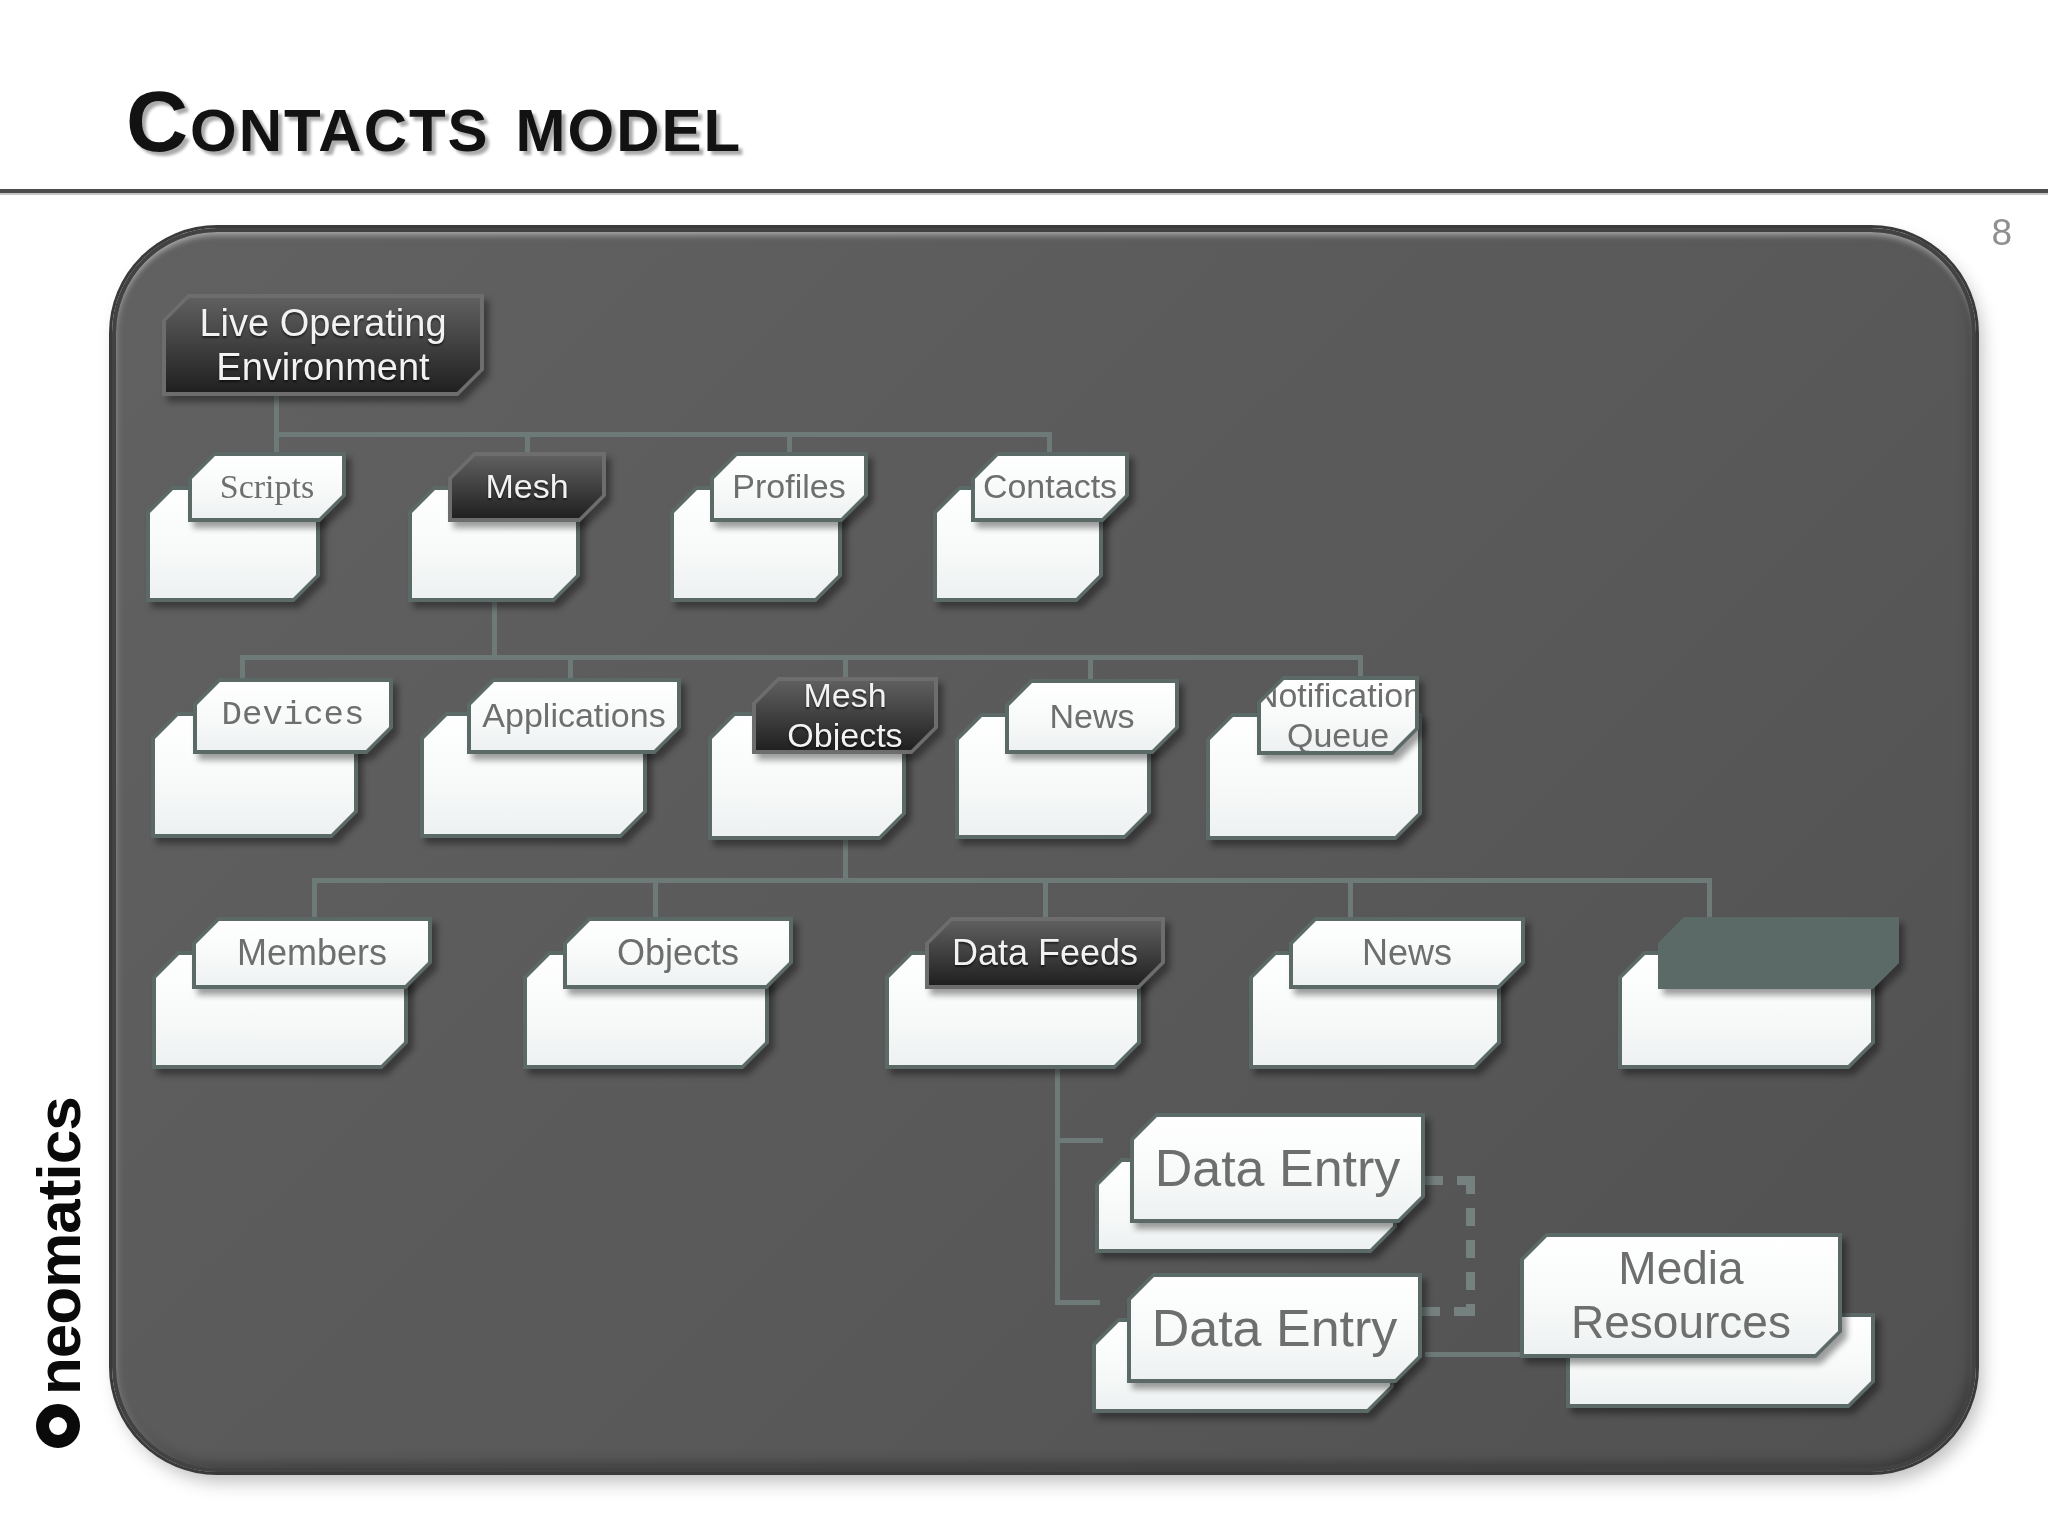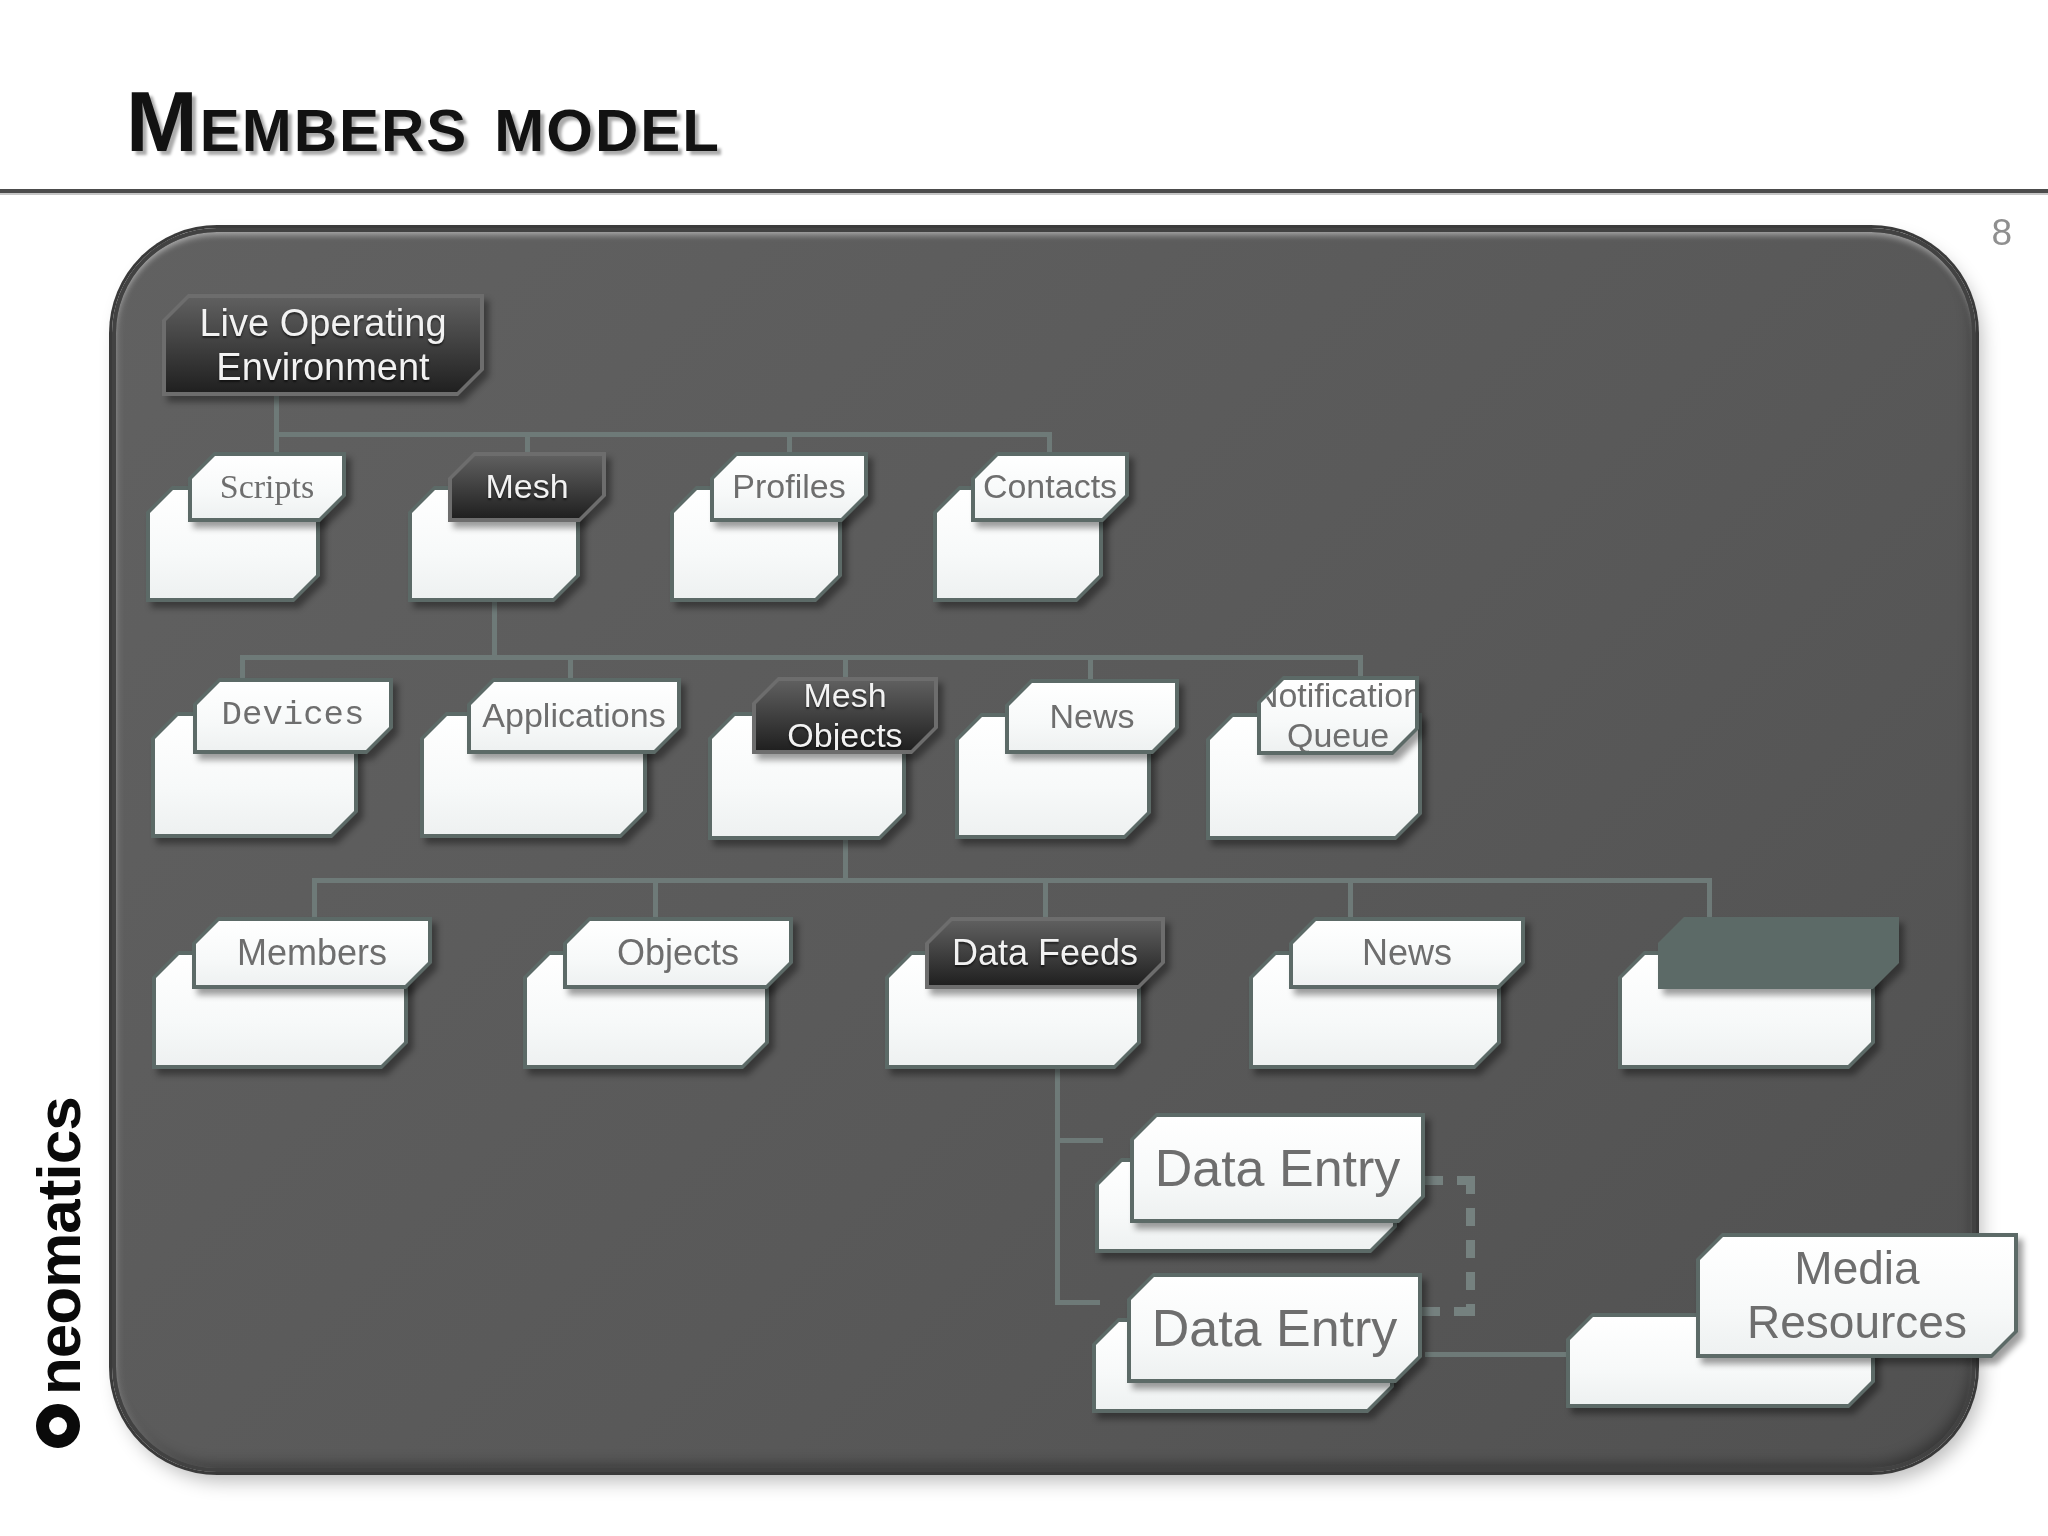--- a/index.html
+++ b/index.html
@@ -77,21 +77,21 @@
   }
   .fs-root{font-size:38px;}
   .fs-row12{font-size:34px;}
   .fs-row3{font-size:36px;}
   .fs-de{font-size:52px;}
   .fs-mr{font-size:46px;}
 </style>
 </head>
 <body>
 
-<div class="slide-title">Members model</div>
+<div class="slide-title">Contacts model</div>
 <div class="title-rule"></div>
 <div class="page-number">8</div>
 
 <div class="brand">
   <span class="brand-ring"></span>
   <span>neomatics</span>
 </div>
 
 <div class="panel"></div>
 
@@ -271,16 +271,16 @@
   </div>
 <div class="shape label-shape fs-de" style="left:1127px;top:1273px;width:295px;height:110px;">
   <i class="edge"></i>
     <div class="fill">Data Entry</div>
 </div>
 
 <div class="shape body-shape" style="left:1566px;top:1313px;width:309px;height:95px;">
     <i class="edge"></i>
     <div class="fill"></div>
   </div>
-<div class="shape label-shape fs-mr" style="left:1696px;top:1233px;width:322px;height:125px;">
+<div class="shape label-shape fs-mr" style="left:1520px;top:1233px;width:322px;height:125px;">
   <i class="edge"></i>
     <div class="fill">Media Resources</div>
 </div>
 
 </body></html>

